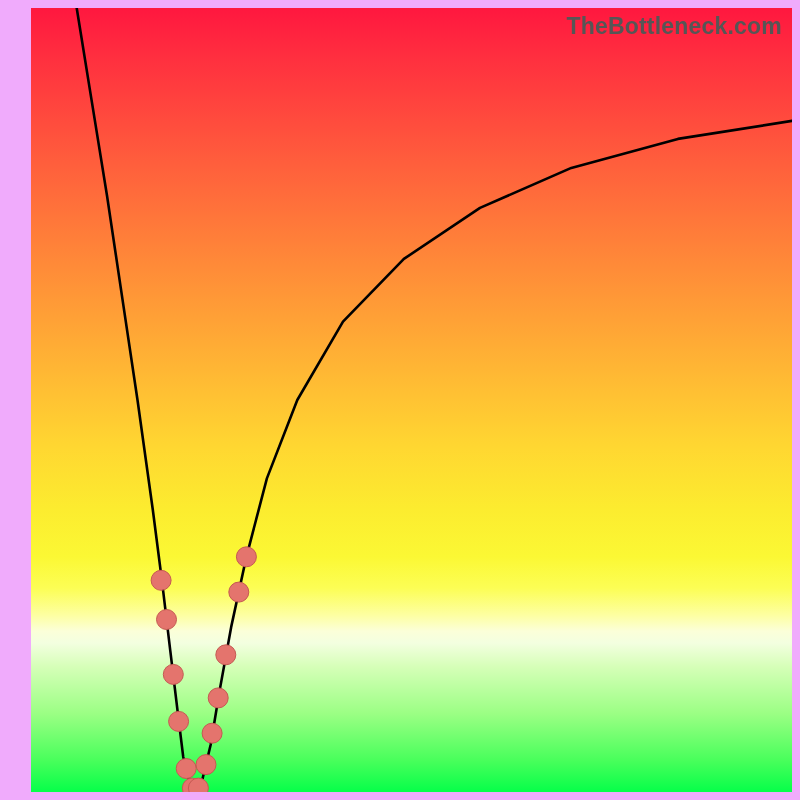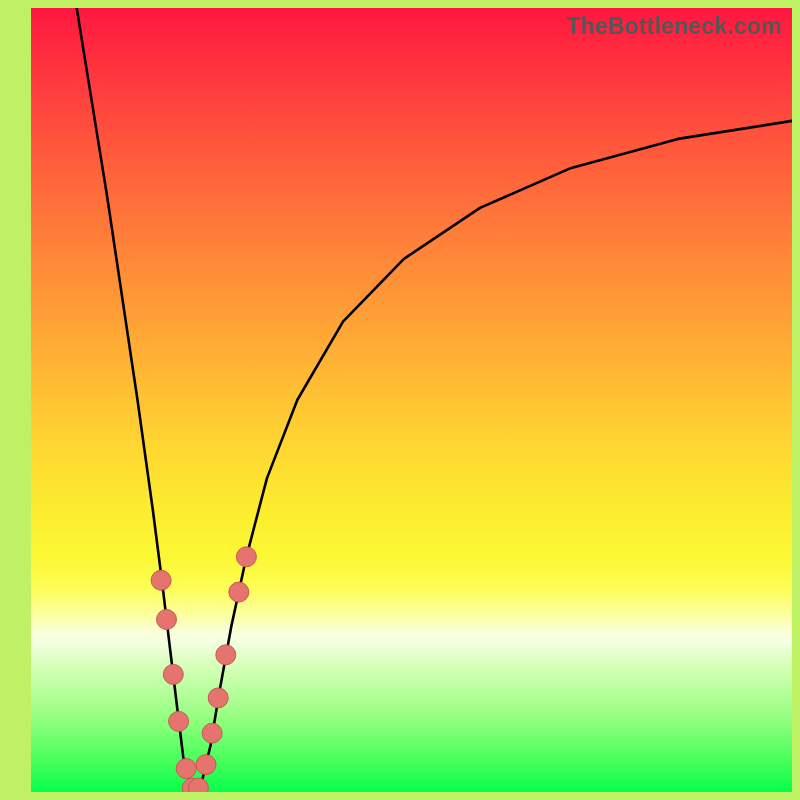--- a/index.html
+++ b/index.html
@@ -7,21 +7,21 @@
     padding: 0;
     width: 800px;
     height: 800px;
     background: #000;
     overflow: hidden;
   }
   .frame {
     position: relative;
     width: 800px;
     height: 800px;
-    background: #bef264;
+    background: #f0abfc;
   }
   .plot-area {
     position: absolute;
     left: 31px;
     top: 8px;
     width: 761px;
     height: 784px;
   }
   .gradient-bg {
     position: absolute;

